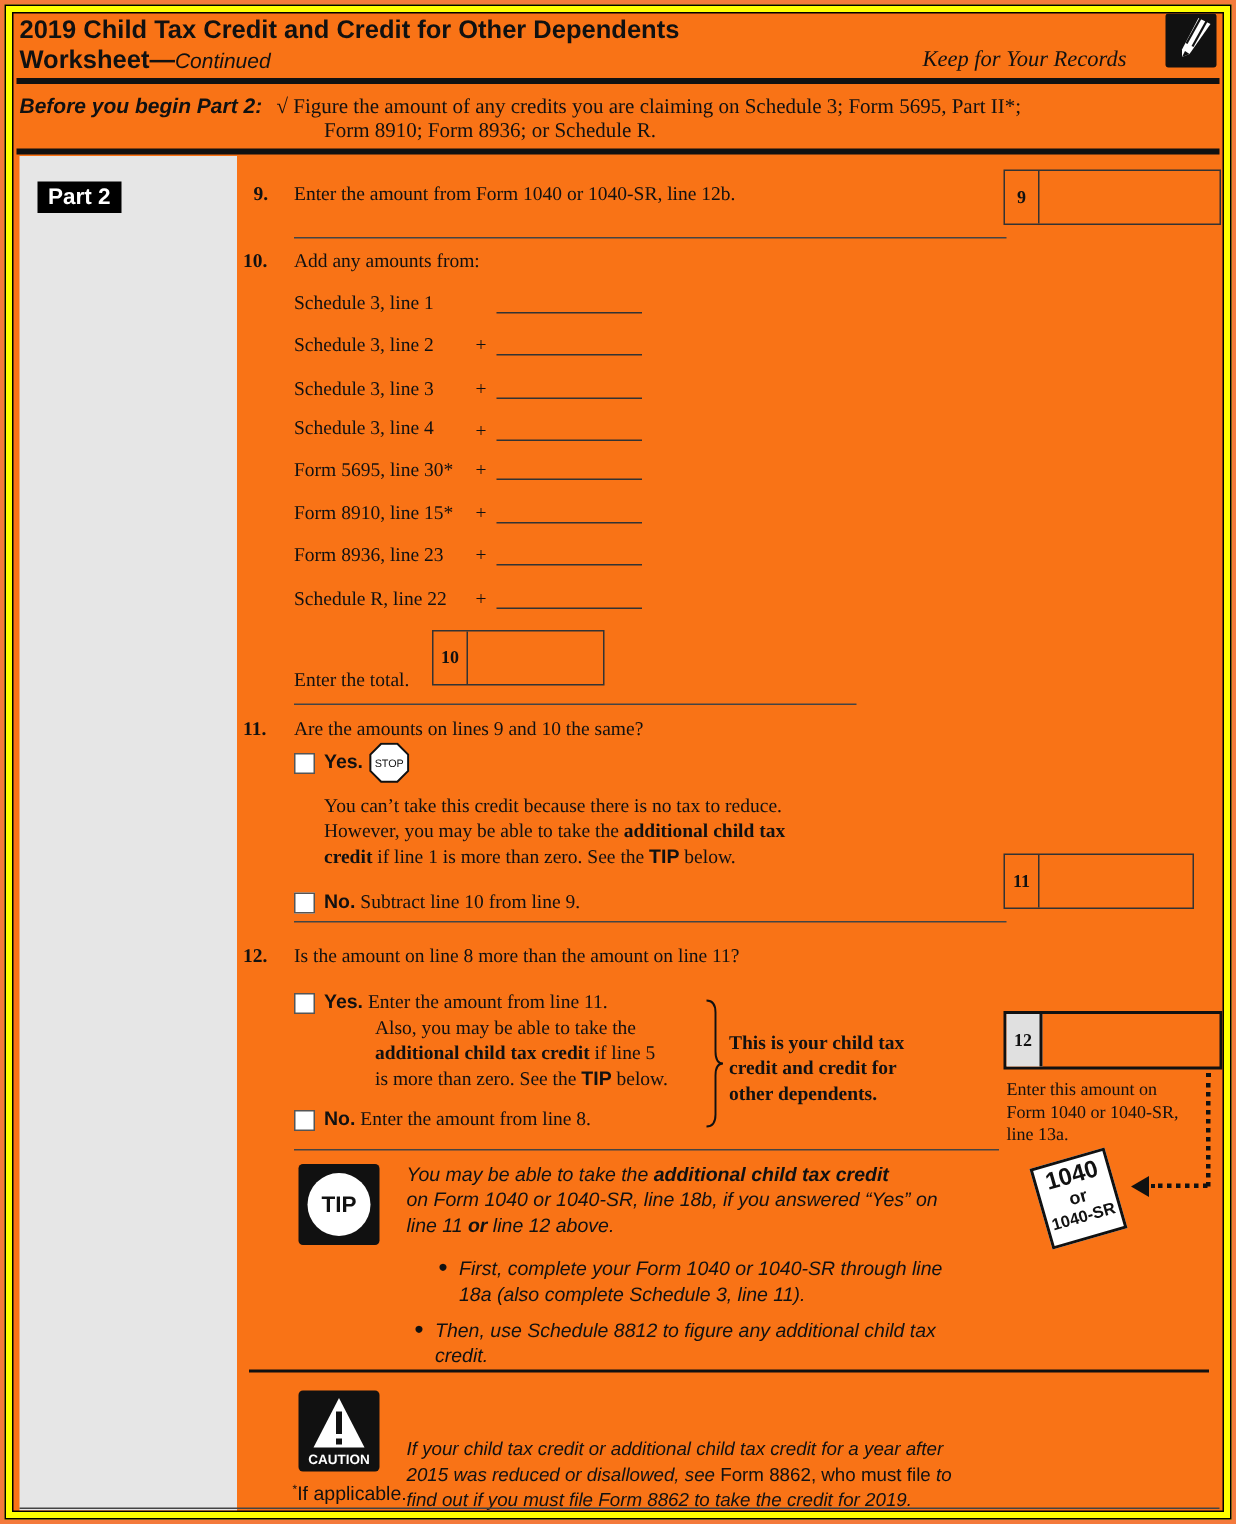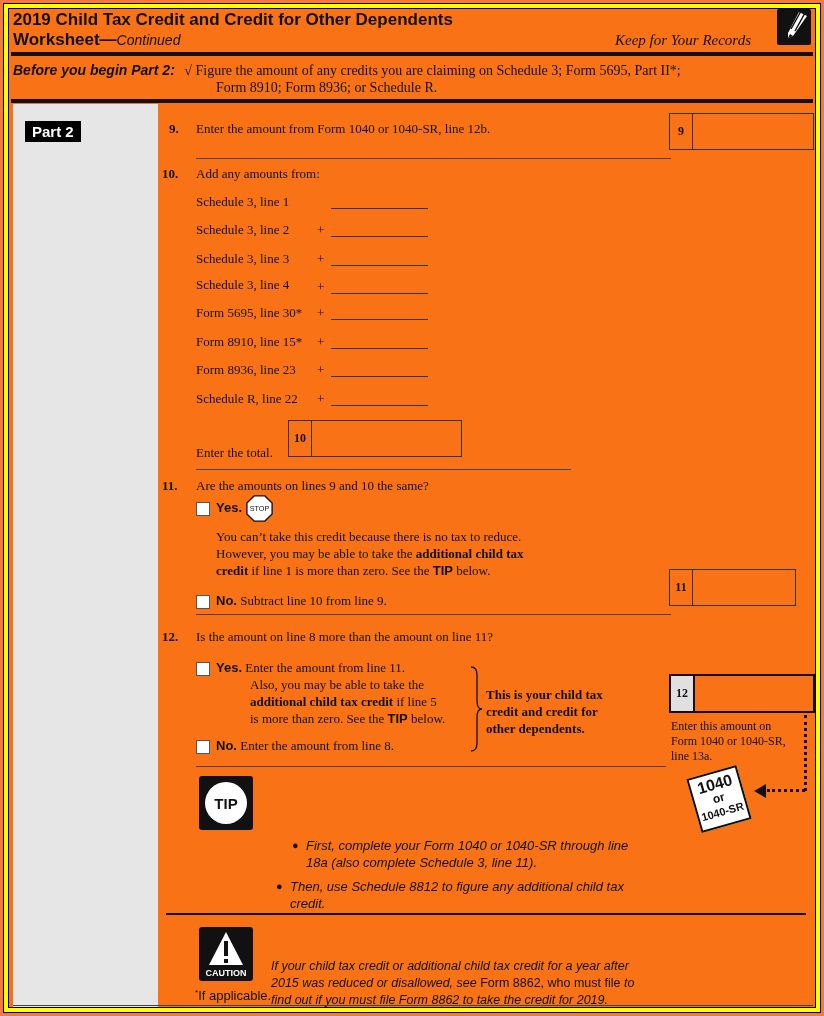--- a/index.html
+++ b/index.html
@@ -93,21 +93,21 @@
     <div class="txt" style="height:29px; position:relative;"><span>Schedule 3, line 2</span><span style="position:absolute; left:121px;">+</span><span class="blank" style="position:absolute; left:135px; top:15px;"></span></div>
     <div class="txt" style="height:26px; position:relative;"><span>Schedule 3, line 3</span><span style="position:absolute; left:121px;">+</span><span class="blank" style="position:absolute; left:135px; top:15px;"></span></div>
     <div class="txt" style="height:28px; position:relative;"><span>Schedule 3, line 4</span><span style="position:absolute; left:121px; top:2px;">+</span><span class="blank" style="position:absolute; left:135px; top:17px;"></span></div>
     <div class="txt" style="height:29px; position:relative;"><span>Form 5695, line 30*</span><span style="position:absolute; left:121px;">+</span><span class="blank" style="position:absolute; left:135px; top:15px;"></span></div>
     <div class="txt" style="height:28px; position:relative;"><span>Form 8910, line 15*</span><span style="position:absolute; left:121px;">+</span><span class="blank" style="position:absolute; left:135px; top:15px;"></span></div>
     <div class="txt" style="height:29px; position:relative;"><span>Form 8936, line 23</span><span style="position:absolute; left:121px;">+</span><span class="blank" style="position:absolute; left:135px; top:15px;"></span></div>
     <div class="txt" style="height:28px; position:relative;"><span>Schedule R, line 22</span><span style="position:absolute; left:121px;">+</span><span class="blank" style="position:absolute; left:135px; top:15px;"></span></div>
   </div>
 
   <div class="abs txt" style="left:187px; top:435px;">Enter the total.</div>
-  <div class="abs box" style="left:279px; top:411px; width:174px; height:37px;">
+  <div class="abs box" style="left:279px; top:411px; width:115px; height:37px;">
     <div class="lbl">10</div>
     <div class="val"></div>
   </div>
   <div class="abs hline" style="left:187px; top:460px; width:375px;"></div>
 
   <div class="abs num" style="left:153px; top:469px;">11.</div>
   <div class="abs txt" style="left:187px; top:468px;">Are the amounts on lines 9 and 10 the same?</div>
   <div class="abs" style="left:187px; top:486px;">
     <span class="cb"></span><span class="yes">Yes.</span>
     <svg class="stop" viewBox="0 0 30 30">
@@ -158,20 +158,25 @@
     <div style="font-size:16px;">1040</div>
     <div style="font-size:12px;">or</div>
     <div style="font-size:11px;">1040-SR</div>
   </div>
 
   <div class="abs hline" style="left:187px; top:757px; width:470px;"></div>
 
   <div class="abs tip-icon" style="left:190px; top:767px;">
       <span>TIP</span>
     </div>
+  <div class="abs italic-s" style="left:262px; top:765px;">
+    <div><span>You may be able to take the </span><b>additional child tax credit</b></div>
+    <div>on Form 1040 or 1040-SR, line 18b, if you answered “Yes” on</div>
+    <div><span>line 11 </span><b>or</b><span> line 12 above.</span></div>
+  </div>
   <div class="abs italic-s bullet" style="left:297px; top:828px;">
     <div>First, complete your Form 1040 or 1040-SR through line</div>
     <div>18a (also complete Schedule 3, line 11).</div>
   </div>
   <div class="abs italic-s bullet" style="left:281px; top:869px;">
     <div>Then, use Schedule 8812 to figure any additional child tax</div>
     <div>credit.</div>
   </div>
   <div class="abs" style="left:157px; top:904px; width:640px; height:2px; background:#111;"></div>
 

